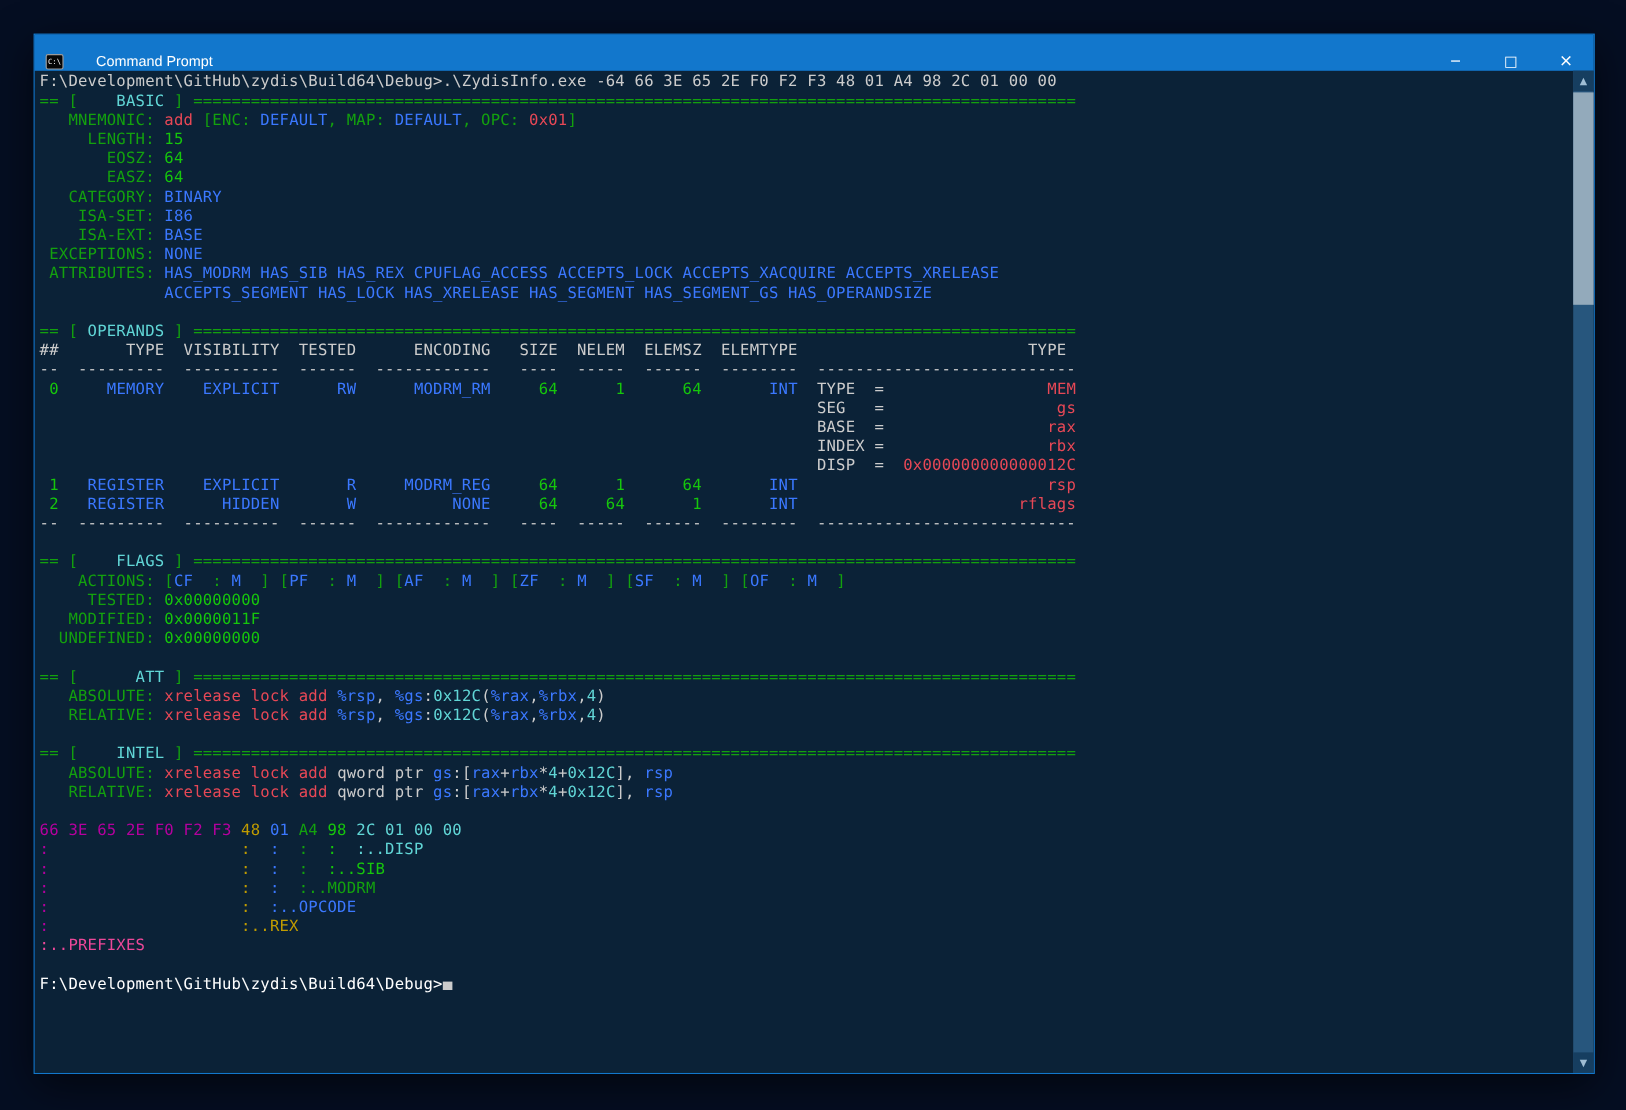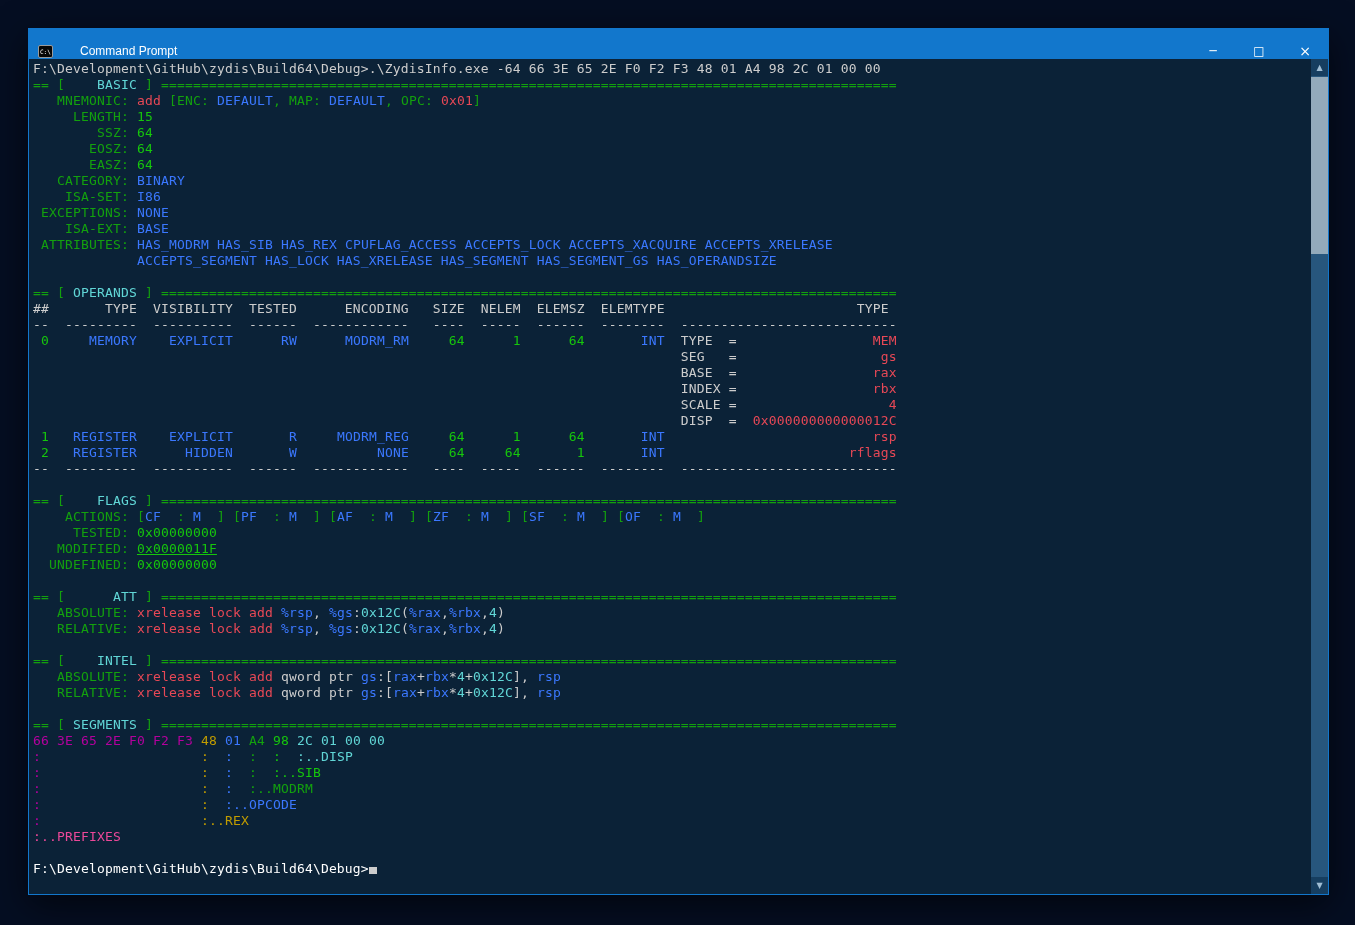--- a/index.html
+++ b/index.html
@@ -50,58 +50,55 @@
         <span>×</span>
       </div>
     </div>
   </div>
   <div class="console">
     <div class="text-area" id="lines">
         <div class="line"><span style="color: rgb(204, 204, 204);">F:\Development\GitHub\zydis\Build64\Debug&gt;.\ZydisInfo.exe -64 66 3E 65 2E F0 F2 F3 48 01 A4 98 2C 01 00 00</span></div>
         <div class="line"><span style="color: rgb(19, 161, 14);">== [ </span><span style="color: rgb(97, 214, 214);">   BASIC</span><span style="color: rgb(19, 161, 14);"> ] </span><span style="color: rgb(19, 161, 14);">============================================================================================</span></div>
         <div class="line"><span style="color: rgb(19, 161, 14);">   MNEMONIC: </span><span style="color: rgb(231, 72, 86);">add</span><span style="color: rgb(19, 161, 14);"> [ENC: </span><span style="color: rgb(59, 120, 255);">DEFAULT</span><span style="color: rgb(19, 161, 14);">, MAP: </span><span style="color: rgb(59, 120, 255);">DEFAULT</span><span style="color: rgb(19, 161, 14);">, OPC: </span><span style="color: rgb(231, 72, 86);">0x01</span><span style="color: rgb(19, 161, 14);">]</span></div>
         <div class="line"><span style="color: rgb(19, 161, 14);">     LENGTH: </span><span style="color: rgb(22, 198, 12);">15</span></div>
-        <div class="line"><span style="color: rgb(19, 161, 14);">        SSZ: </span><span style="color: rgb(22, 198, 12);">64</span></div>
         <div class="line"><span style="color: rgb(19, 161, 14);">       EOSZ: </span><span style="color: rgb(22, 198, 12);">64</span></div>
         <div class="line"><span style="color: rgb(19, 161, 14);">       EASZ: </span><span style="color: rgb(22, 198, 12);">64</span></div>
         <div class="line"><span style="color: rgb(19, 161, 14);">   CATEGORY: </span><span style="color: rgb(59, 120, 255);">BINARY</span></div>
         <div class="line"><span style="color: rgb(19, 161, 14);">    ISA-SET: </span><span style="color: rgb(59, 120, 255);">I86</span></div>
+        <div class="line"><span style="color: rgb(19, 161, 14);">    ISA-EXT: </span><span style="color: rgb(59, 120, 255);">BASE</span></div>
         <div class="line"><span style="color: rgb(19, 161, 14);"> EXCEPTIONS: </span><span style="color: rgb(59, 120, 255);">NONE</span></div>
-        <div class="line"><span style="color: rgb(19, 161, 14);">    ISA-EXT: </span><span style="color: rgb(59, 120, 255);">BASE</span></div>
         <div class="line"><span style="color: rgb(19, 161, 14);"> ATTRIBUTES: </span><span style="color: rgb(59, 120, 255);">HAS_MODRM HAS_SIB HAS_REX CPUFLAG_ACCESS ACCEPTS_LOCK ACCEPTS_XACQUIRE ACCEPTS_XRELEASE</span></div>
         <div class="line"><span style="color: rgb(59, 120, 255);">             ACCEPTS_SEGMENT HAS_LOCK HAS_XRELEASE HAS_SEGMENT HAS_SEGMENT_GS HAS_OPERANDSIZE</span></div>
         <div class="line"></div>
         <div class="line"><span style="color: rgb(19, 161, 14);">== [ </span><span style="color: rgb(97, 214, 214); margin-top: 24px;">OPERANDS</span><span style="color: rgb(19, 161, 14);"> ] </span><span style="color: rgb(19, 161, 14);">============================================================================================</span></div>
         <div class="line"><span style="color: rgb(204, 204, 204);">##       TYPE  VISIBILITY  TESTED      ENCODING   SIZE  NELEM  ELEMSZ  ELEMTYPE</span><span style="color: rgb(204, 204, 204);">                        TYPE</span></div>
         <div class="line"><span style="color: rgb(204, 204, 204);">--  ---------  ----------  ------  ------------   ----  -----  ------  --------  ---------------------------</span></div>
         <div class="line"><span style="color: rgb(22, 198, 12);"> 0</span><span style="color: rgb(59, 120, 255);">     MEMORY</span><span style="color: rgb(59, 120, 255);">    EXPLICIT</span><span style="color: rgb(59, 120, 255);">      RW</span><span style="color: rgb(59, 120, 255);">      MODRM_RM</span><span style="color: rgb(22, 198, 12);">     64</span><span style="color: rgb(22, 198, 12);">      1</span><span style="color: rgb(22, 198, 12);">      64</span><span style="color: rgb(59, 120, 255);">       INT</span><span style="color: rgb(204, 204, 204);">  TYPE  =</span><span style="color: rgb(231, 72, 86);">                 MEM</span></div>
         <div class="line"><span style="color: rgb(204, 204, 204);">                                                                                 SEG   =</span><span style="color: rgb(231, 72, 86);">                  gs</span></div>
         <div class="line"><span style="color: rgb(204, 204, 204);">                                                                                 BASE  =</span><span style="color: rgb(231, 72, 86);">                 rax</span></div>
         <div class="line"><span style="color: rgb(204, 204, 204);">                                                                                 INDEX =</span><span style="color: rgb(231, 72, 86);">                 rbx</span></div>
-        <div class="line"><span style="color: rgb(204, 204, 204);">                                                                                 SCALE =</span><span style="color: rgb(231, 72, 86);">                   4</span></div>
         <div class="line"><span style="color: rgb(204, 204, 204);">                                                                                 DISP  =</span><span style="color: rgb(231, 72, 86);">  0x000000000000012C</span></div>
         <div class="line"><span style="color: rgb(22, 198, 12);"> 1</span><span style="color: rgb(59, 120, 255);">   REGISTER</span><span style="color: rgb(59, 120, 255);">    EXPLICIT</span><span style="color: rgb(59, 120, 255);">       R</span><span style="color: rgb(59, 120, 255);">     MODRM_REG</span><span style="color: rgb(22, 198, 12);">     64</span><span style="color: rgb(22, 198, 12);">      1</span><span style="color: rgb(22, 198, 12);">      64</span><span style="color: rgb(59, 120, 255);">       INT</span><span style="color: rgb(231, 72, 86);">                          rsp</span></div>
         <div class="line"><span style="color: rgb(22, 198, 12);"> 2</span><span style="color: rgb(59, 120, 255);">   REGISTER</span><span style="color: rgb(59, 120, 255);">      HIDDEN</span><span style="color: rgb(59, 120, 255);">       W</span><span style="color: rgb(59, 120, 255);">          NONE</span><span style="color: rgb(22, 198, 12);">     64</span><span style="color: rgb(22, 198, 12);">     64</span><span style="color: rgb(22, 198, 12);">       1</span><span style="color: rgb(59, 120, 255);">       INT</span><span style="color: rgb(231, 72, 86);">                       rflags</span></div>
         <div class="line"><span style="color: rgb(204, 204, 204);">--  ---------  ----------  ------  ------------   ----  -----  ------  --------  ---------------------------</span></div>
         <div class="line"></div>
         <div class="line"><span style="color: rgb(19, 161, 14);">== [ </span><span style="color: rgb(97, 214, 214);">   FLAGS</span><span style="color: rgb(19, 161, 14);"> ] </span><span style="color: rgb(19, 161, 14);">============================================================================================</span></div>
         <div class="line"><span style="color: rgb(19, 161, 14);">    ACTIONS: </span><span style="color: rgb(19, 161, 14);">[</span><span style="color: rgb(59, 120, 255);">CF</span><span style="color: rgb(19, 161, 14);">  : </span><span style="color: rgb(59, 120, 255);">M</span><span style="color: rgb(19, 161, 14);">  ] </span><span style="color: rgb(19, 161, 14);">[</span><span style="color: rgb(59, 120, 255);">PF</span><span style="color: rgb(19, 161, 14);">  : </span><span style="color: rgb(59, 120, 255);">M</span><span style="color: rgb(19, 161, 14);">  ] </span><span style="color: rgb(19, 161, 14);">[</span><span style="color: rgb(59, 120, 255);">AF</span><span style="color: rgb(19, 161, 14);">  : </span><span style="color: rgb(59, 120, 255);">M</span><span style="color: rgb(19, 161, 14);">  ] </span><span style="color: rgb(19, 161, 14);">[</span><span style="color: rgb(59, 120, 255);">ZF</span><span style="color: rgb(19, 161, 14);">  : </span><span style="color: rgb(59, 120, 255);">M</span><span style="color: rgb(19, 161, 14);">  ] </span><span style="color: rgb(19, 161, 14);">[</span><span style="color: rgb(59, 120, 255);">SF</span><span style="color: rgb(19, 161, 14);">  : </span><span style="color: rgb(59, 120, 255);">M</span><span style="color: rgb(19, 161, 14);">  ] </span><span style="color: rgb(19, 161, 14);">[</span><span style="color: rgb(59, 120, 255);">OF</span><span style="color: rgb(19, 161, 14);">  : </span><span style="color: rgb(59, 120, 255);">M</span><span style="color: rgb(19, 161, 14);">  ]</span></div>
         <div class="line"><span style="color: rgb(19, 161, 14);">     TESTED: </span><span style="color: rgb(22, 198, 12);">0x00000000</span></div>
-        <div class="line"><span style="color: rgb(19, 161, 14);">   MODIFIED: </span><span style="color: rgb(22, 198, 12); text-decoration: underline;">0x0000011F</span></div>
+        <div class="line"><span style="color: rgb(19, 161, 14);">   MODIFIED: </span><span style="color: rgb(22, 198, 12);">0x0000011F</span></div>
         <div class="line"><span style="color: rgb(19, 161, 14);">  UNDEFINED: </span><span style="color: rgb(22, 198, 12);">0x00000000</span></div>
         <div class="line"></div>
         <div class="line"><span style="color: rgb(19, 161, 14);">== [ </span><span style="color: rgb(97, 214, 214);">     ATT</span><span style="color: rgb(19, 161, 14);"> ] </span><span style="color: rgb(19, 161, 14);">============================================================================================</span></div>
         <div class="line"><span style="color: rgb(19, 161, 14);">   ABSOLUTE: </span><span style="color: rgb(231, 72, 86);">xrelease</span><span style="color: rgb(204, 204, 204);"> </span><span style="color: rgb(231, 72, 86);">lock</span><span style="color: rgb(204, 204, 204);"> </span><span style="color: rgb(231, 72, 86);">add</span><span style="color: rgb(204, 204, 204);"> </span><span style="color: rgb(59, 120, 255);">%rsp</span><span style="color: rgb(204, 204, 204);">, </span><span style="color: rgb(59, 120, 255);">%gs</span><span style="color: rgb(204, 204, 204);">:</span><span style="color: rgb(97, 214, 214);">0x12C</span><span style="color: rgb(204, 204, 204);">(</span><span style="color: rgb(59, 120, 255);">%rax</span><span style="color: rgb(204, 204, 204);">,</span><span style="color: rgb(59, 120, 255);">%rbx</span><span style="color: rgb(204, 204, 204);">,</span><span style="color: rgb(97, 214, 214);">4</span><span style="color: rgb(204, 204, 204);">)</span></div>
         <div class="line"><span style="color: rgb(19, 161, 14);">   RELATIVE: </span><span style="color: rgb(231, 72, 86);">xrelease</span><span style="color: rgb(204, 204, 204);"> </span><span style="color: rgb(231, 72, 86);">lock</span><span style="color: rgb(204, 204, 204);"> </span><span style="color: rgb(231, 72, 86);">add</span><span style="color: rgb(204, 204, 204);"> </span><span style="color: rgb(59, 120, 255);">%rsp</span><span style="color: rgb(204, 204, 204);">, </span><span style="color: rgb(59, 120, 255);">%gs</span><span style="color: rgb(204, 204, 204);">:</span><span style="color: rgb(97, 214, 214);">0x12C</span><span style="color: rgb(204, 204, 204);">(</span><span style="color: rgb(59, 120, 255);">%rax</span><span style="color: rgb(204, 204, 204);">,</span><span style="color: rgb(59, 120, 255);">%rbx</span><span style="color: rgb(204, 204, 204);">,</span><span style="color: rgb(97, 214, 214);">4</span><span style="color: rgb(204, 204, 204);">)</span></div>
         <div class="line"></div>
         <div class="line"><span style="color: rgb(19, 161, 14);">== [ </span><span style="color: rgb(97, 214, 214);">   INTEL</span><span style="color: rgb(19, 161, 14);"> ] </span><span style="color: rgb(19, 161, 14);">============================================================================================</span></div>
         <div class="line"><span style="color: rgb(19, 161, 14);">   ABSOLUTE: </span><span style="color: rgb(231, 72, 86);">xrelease</span><span style="color: rgb(204, 204, 204);"> </span><span style="color: rgb(231, 72, 86);">lock</span><span style="color: rgb(204, 204, 204);"> </span><span style="color: rgb(231, 72, 86);">add</span><span style="color: rgb(204, 204, 204);"> qword ptr </span><span style="color: rgb(59, 120, 255);">gs</span><span style="color: rgb(204, 204, 204);">:[</span><span style="color: rgb(59, 120, 255);">rax</span><span style="color: rgb(204, 204, 204);">+</span><span style="color: rgb(59, 120, 255);">rbx</span><span style="color: rgb(204, 204, 204);">*</span><span style="color: rgb(97, 214, 214);">4</span><span style="color: rgb(204, 204, 204);">+</span><span style="color: rgb(97, 214, 214);">0x12C</span><span style="color: rgb(204, 204, 204);">], </span><span style="color: rgb(59, 120, 255);">rsp</span></div>
         <div class="line"><span style="color: rgb(19, 161, 14);">   RELATIVE: </span><span style="color: rgb(231, 72, 86);">xrelease</span><span style="color: rgb(204, 204, 204);"> </span><span style="color: rgb(231, 72, 86);">lock</span><span style="color: rgb(204, 204, 204);"> </span><span style="color: rgb(231, 72, 86);">add</span><span style="color: rgb(204, 204, 204);"> qword ptr </span><span style="color: rgb(59, 120, 255);">gs</span><span style="color: rgb(204, 204, 204);">:[</span><span style="color: rgb(59, 120, 255);">rax</span><span style="color: rgb(204, 204, 204);">+</span><span style="color: rgb(59, 120, 255);">rbx</span><span style="color: rgb(204, 204, 204);">*</span><span style="color: rgb(97, 214, 214);">4</span><span style="color: rgb(204, 204, 204);">+</span><span style="color: rgb(97, 214, 214);">0x12C</span><span style="color: rgb(204, 204, 204);">], </span><span style="color: rgb(59, 120, 255);">rsp</span></div>
         <div class="line"></div>
-        <div class="line"><span style="color: rgb(19, 161, 14);">== [ </span><span style="color: rgb(97, 214, 214);">SEGMENTS</span><span style="color: rgb(19, 161, 14);"> ] </span><span style="color: rgb(19, 161, 14);">============================================================================================</span></div>
         <div class="line"><span style="color: rgb(180, 0, 158);">66 3E 65 2E F0 F2 F3</span><span style="color: rgb(193, 156, 0);"> 48</span><span style="color: rgb(59, 120, 255);"> 01</span><span style="color: rgb(19, 161, 14);"> A4</span><span style="color: rgb(22, 198, 12);"> 98</span><span style="color: rgb(97, 214, 214);"> 2C 01 00 00</span></div>
         <div class="line"><span style="color: rgb(180, 0, 158);">:</span><span style="color: rgb(193, 156, 0);">                    :</span><span style="color: rgb(59, 120, 255);">  :</span><span style="color: rgb(19, 161, 14);">  :</span><span style="color: rgb(22, 198, 12);">  :</span><span style="color: rgb(97, 214, 214);">  :..DISP</span></div>
         <div class="line"><span style="color: rgb(180, 0, 158);">:</span><span style="color: rgb(193, 156, 0);">                    :</span><span style="color: rgb(59, 120, 255);">  :</span><span style="color: rgb(19, 161, 14);">  :</span><span style="color: rgb(22, 198, 12);">  :..SIB</span></div>
         <div class="line"><span style="color: rgb(180, 0, 158);">:</span><span style="color: rgb(193, 156, 0);">                    :</span><span style="color: rgb(59, 120, 255);">  :</span><span style="color: rgb(19, 161, 14);">  :..MODRM</span></div>
         <div class="line"><span style="color: rgb(180, 0, 158);">:</span><span style="color: rgb(193, 156, 0);">                    :</span><span style="color: rgb(59, 120, 255);">  :..OPCODE</span></div>
         <div class="line"><span style="color: rgb(180, 0, 158);">:</span><span style="color: rgb(193, 156, 0);">                    :..REX</span></div>
         <div class="line"><span style="color: #ec4899;">:..PREFIXES</span></div>
         <div class="line"></div>
         <div class="line"><span style="color: #ffffff;">F:\Development\GitHub\zydis\Build64\Debug&gt;</span><span class="cursor"></span></div>
       </div>

